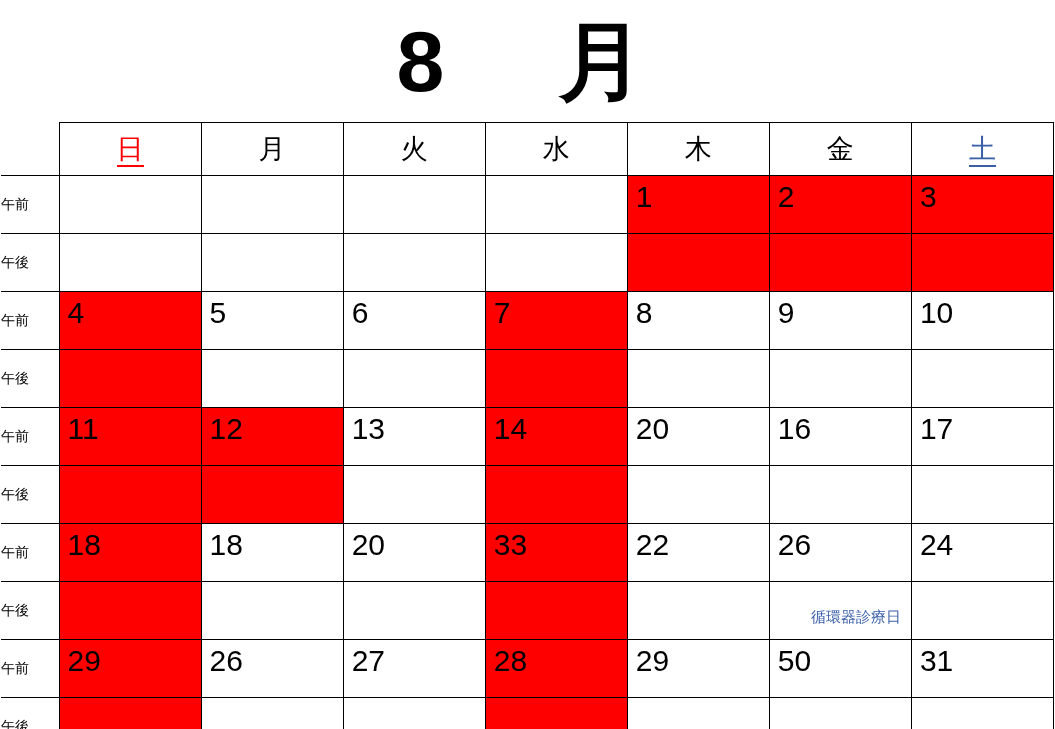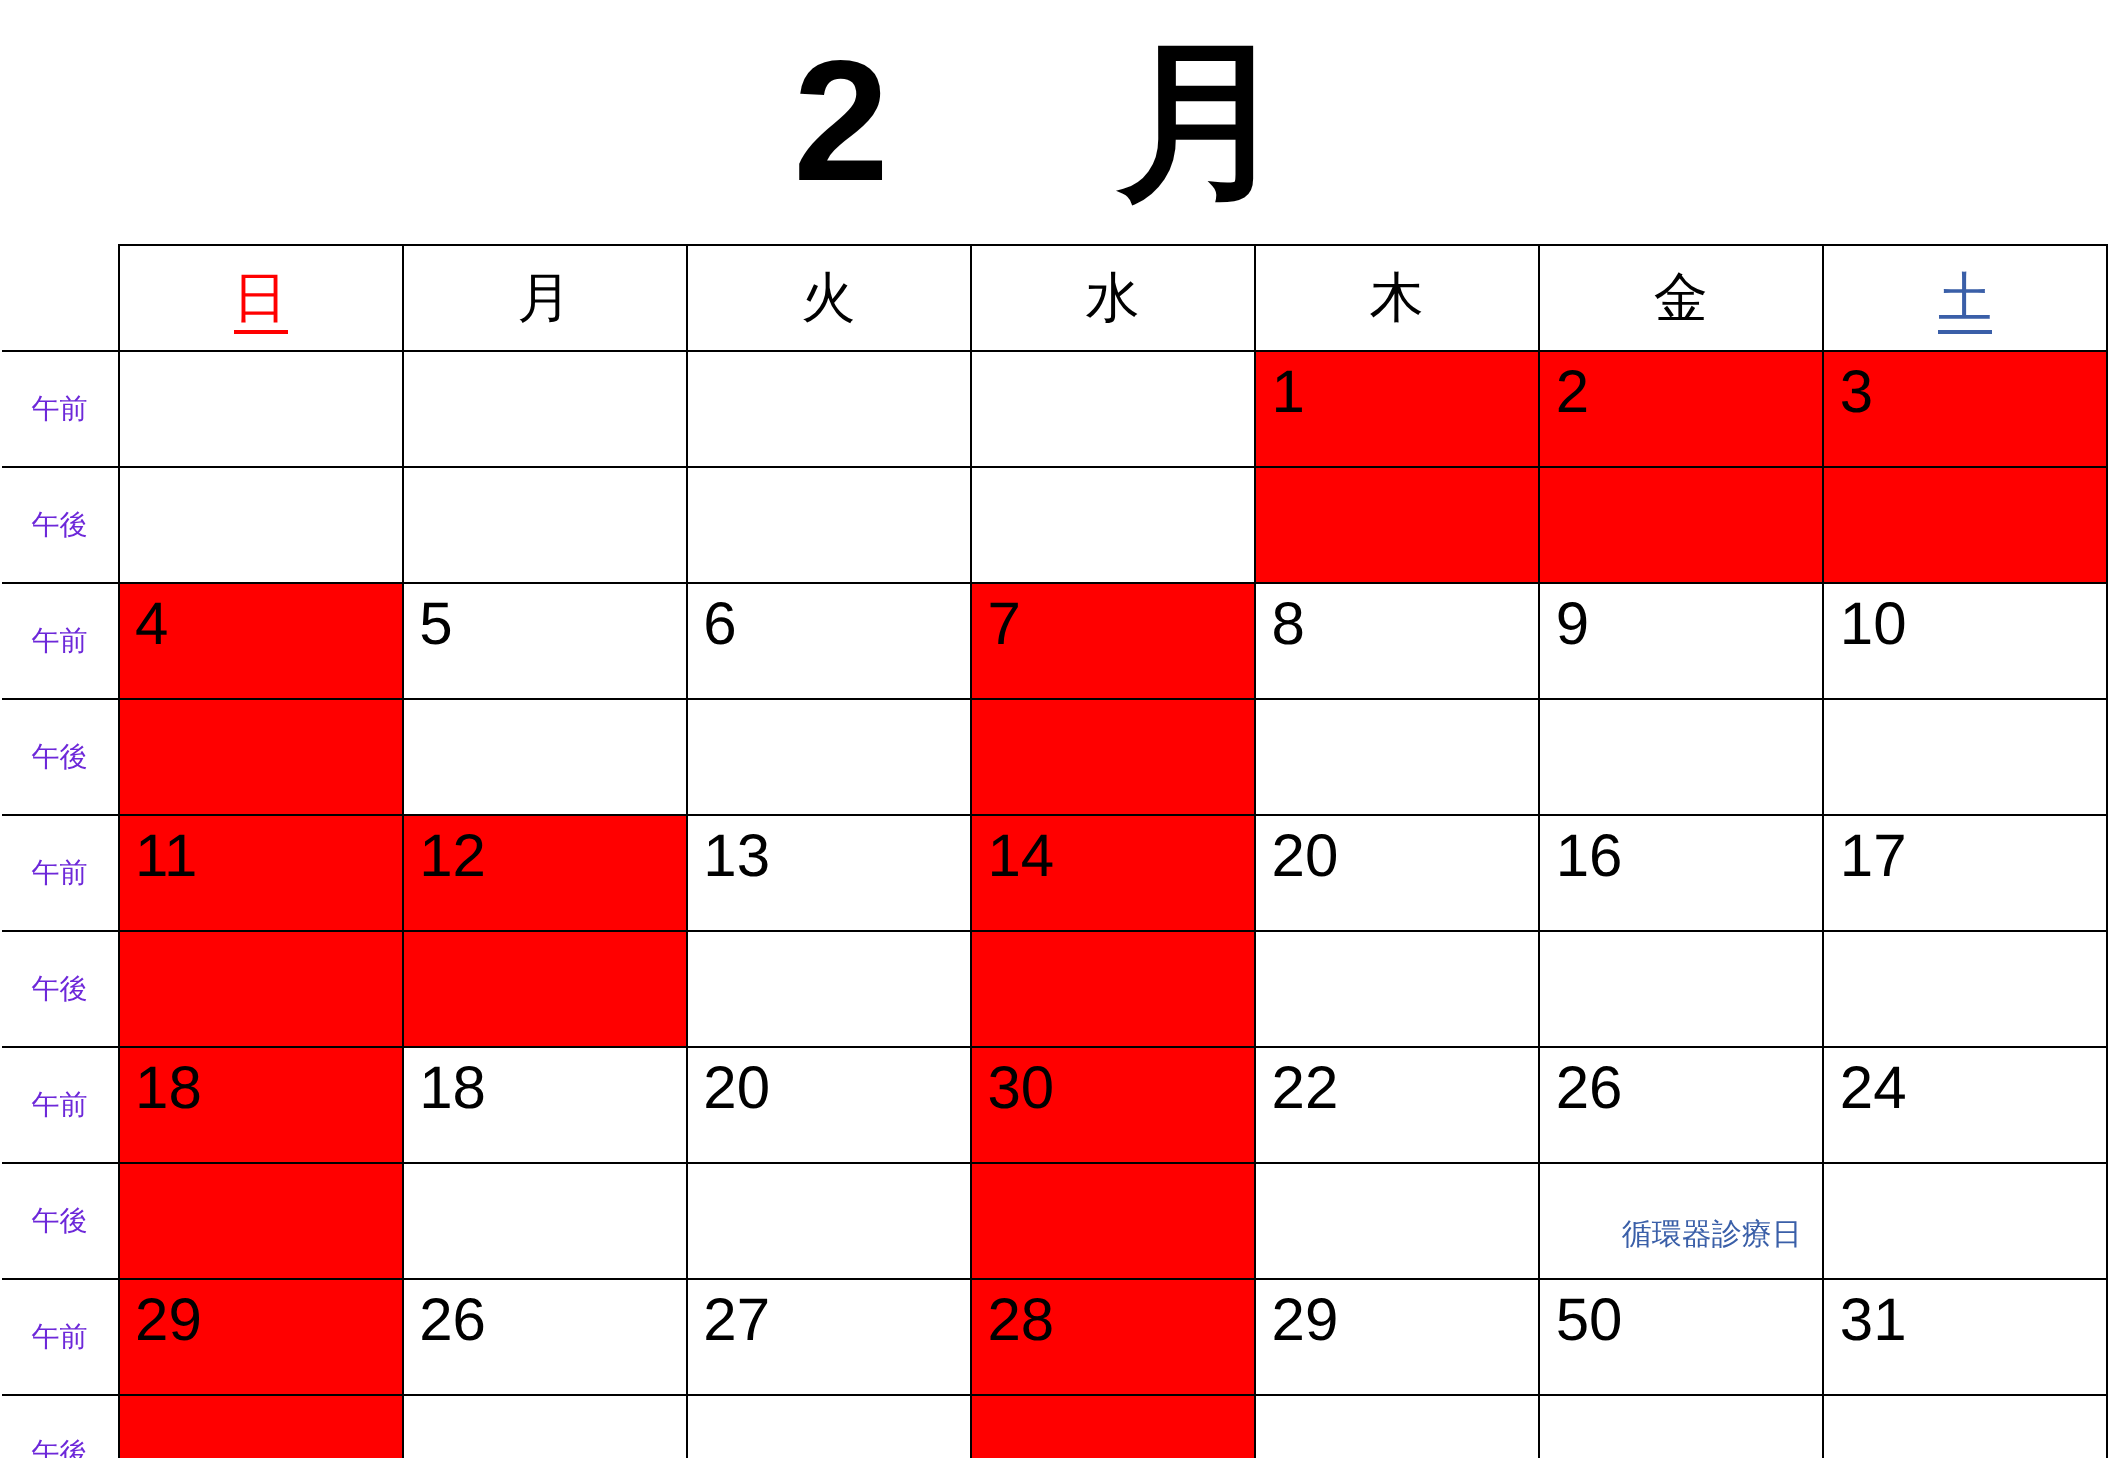--- a/index.html
+++ b/index.html
@@ -61,26 +61,26 @@
   }
   th.dow-sun { color: #ff0000; }
   th.dow-sat { color: #3a5fa8; }
   th.dow-sun span, th.dow-sat span {
     border-bottom: 2px solid currentColor;
     padding-bottom: 1px;
   }
 
   td.rowlabel {
     width: 58px;
-    text-align: center;
+    text-align: left;
     vertical-align: middle;
     font-size: 14px;
     border-left: none;
     background: #ffffff;
-    color: #6d28d9;
+    color: #000000;
   }
   td.rowlabel.am { border-bottom: 1px dotted #9a9a9a; }
 
   td.daycell {
     vertical-align: top;
     position: relative;
     height: 57px;
   }
   td.daycell.am { border-bottom: 1px dotted #9a9a9a; }
   td.daycell.pm { height: 57px; }
@@ -99,21 +99,21 @@
     white-space: nowrap;
   }
   .closed { background: #ff0000; }
   .empty  { background: #ffffff; }
 </style>
 </head>
 <body>
 
 <div class="page">
 
-  <div class="title">2　月</div>
+  <div class="title">8　月</div>
 
   <table class="cal">
     <colgroup>
       <col class="label">
       <col class="day">
         <col class="day">
         <col class="day">
         <col class="day">
       <col class="day">
         <col class="day">
@@ -239,21 +239,21 @@
           <td class="daycell am closed">
             <div class="daynum">18</div>
           </td>
           <td class="daycell am ">
             <div class="daynum">18</div>
           </td>
           <td class="daycell am ">
             <div class="daynum">20</div>
           </td>
           <td class="daycell am closed">
-            <div class="daynum">30</div>
+            <div class="daynum">33</div>
           </td>
           <td class="daycell am ">
             <div class="daynum">22</div>
           </td>
           <td class="daycell am ">
             <div class="daynum">26</div>
           </td>
           <td class="daycell am ">
             <div class="daynum">24</div>
           </td>

